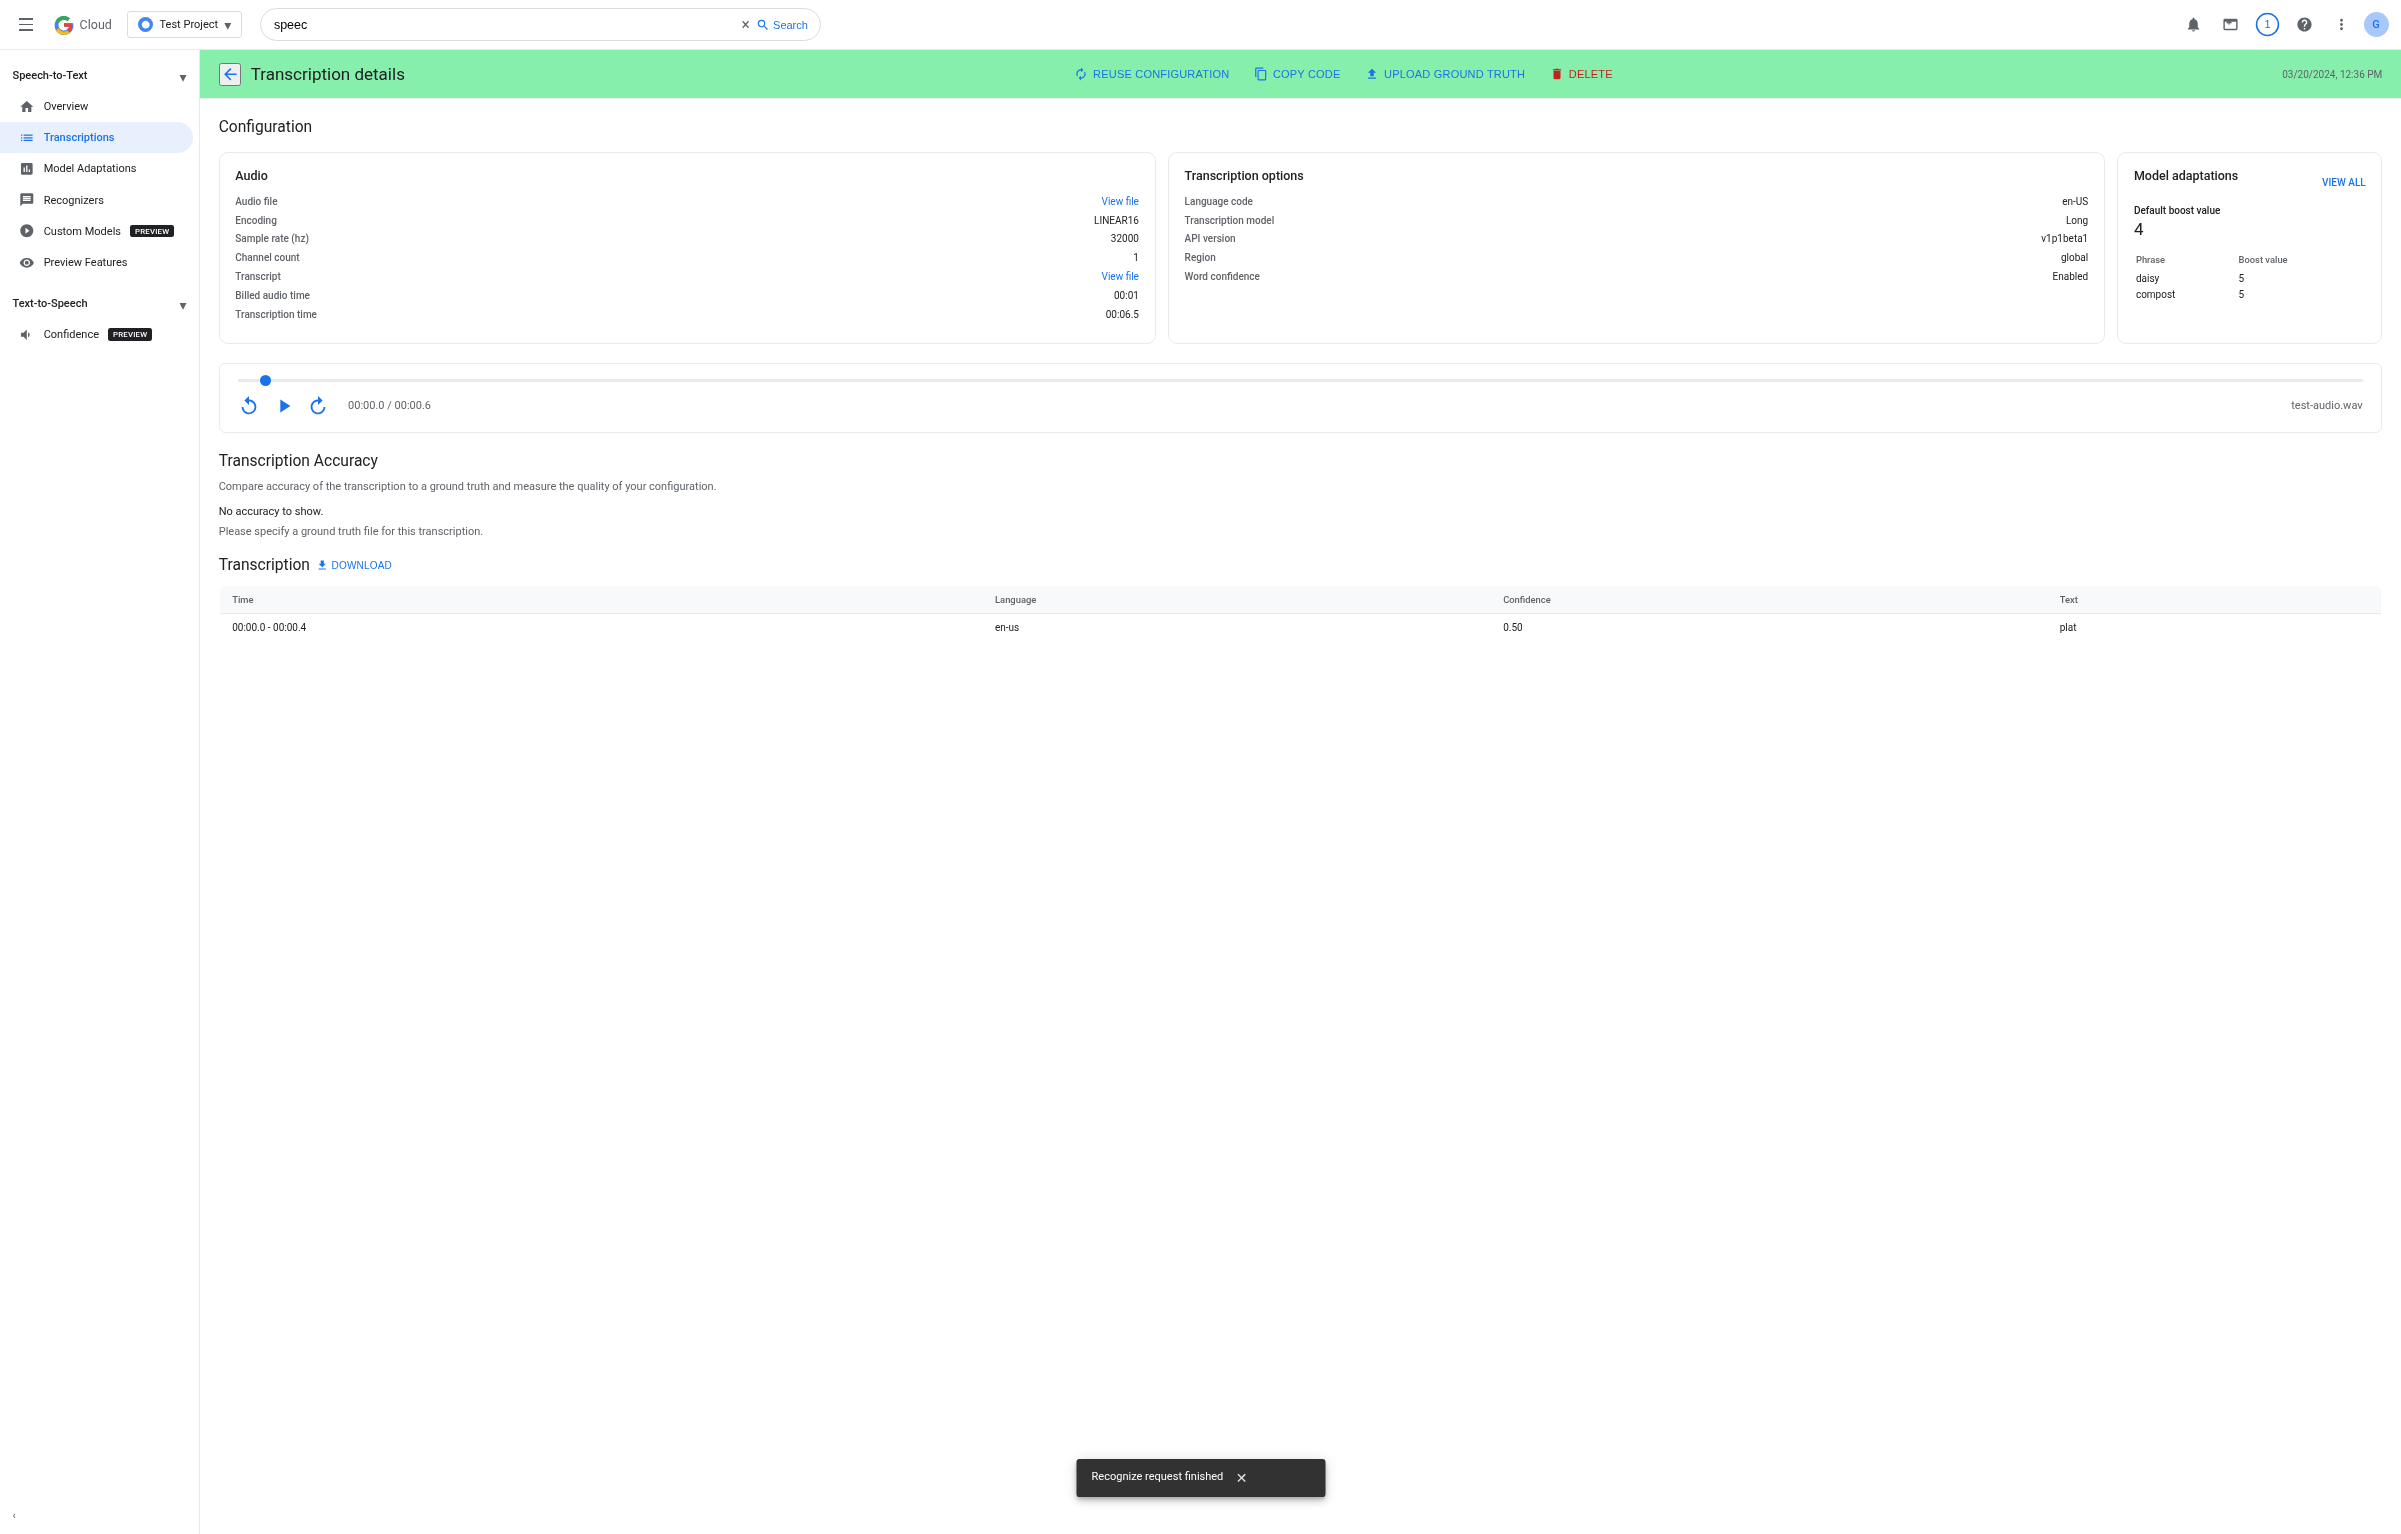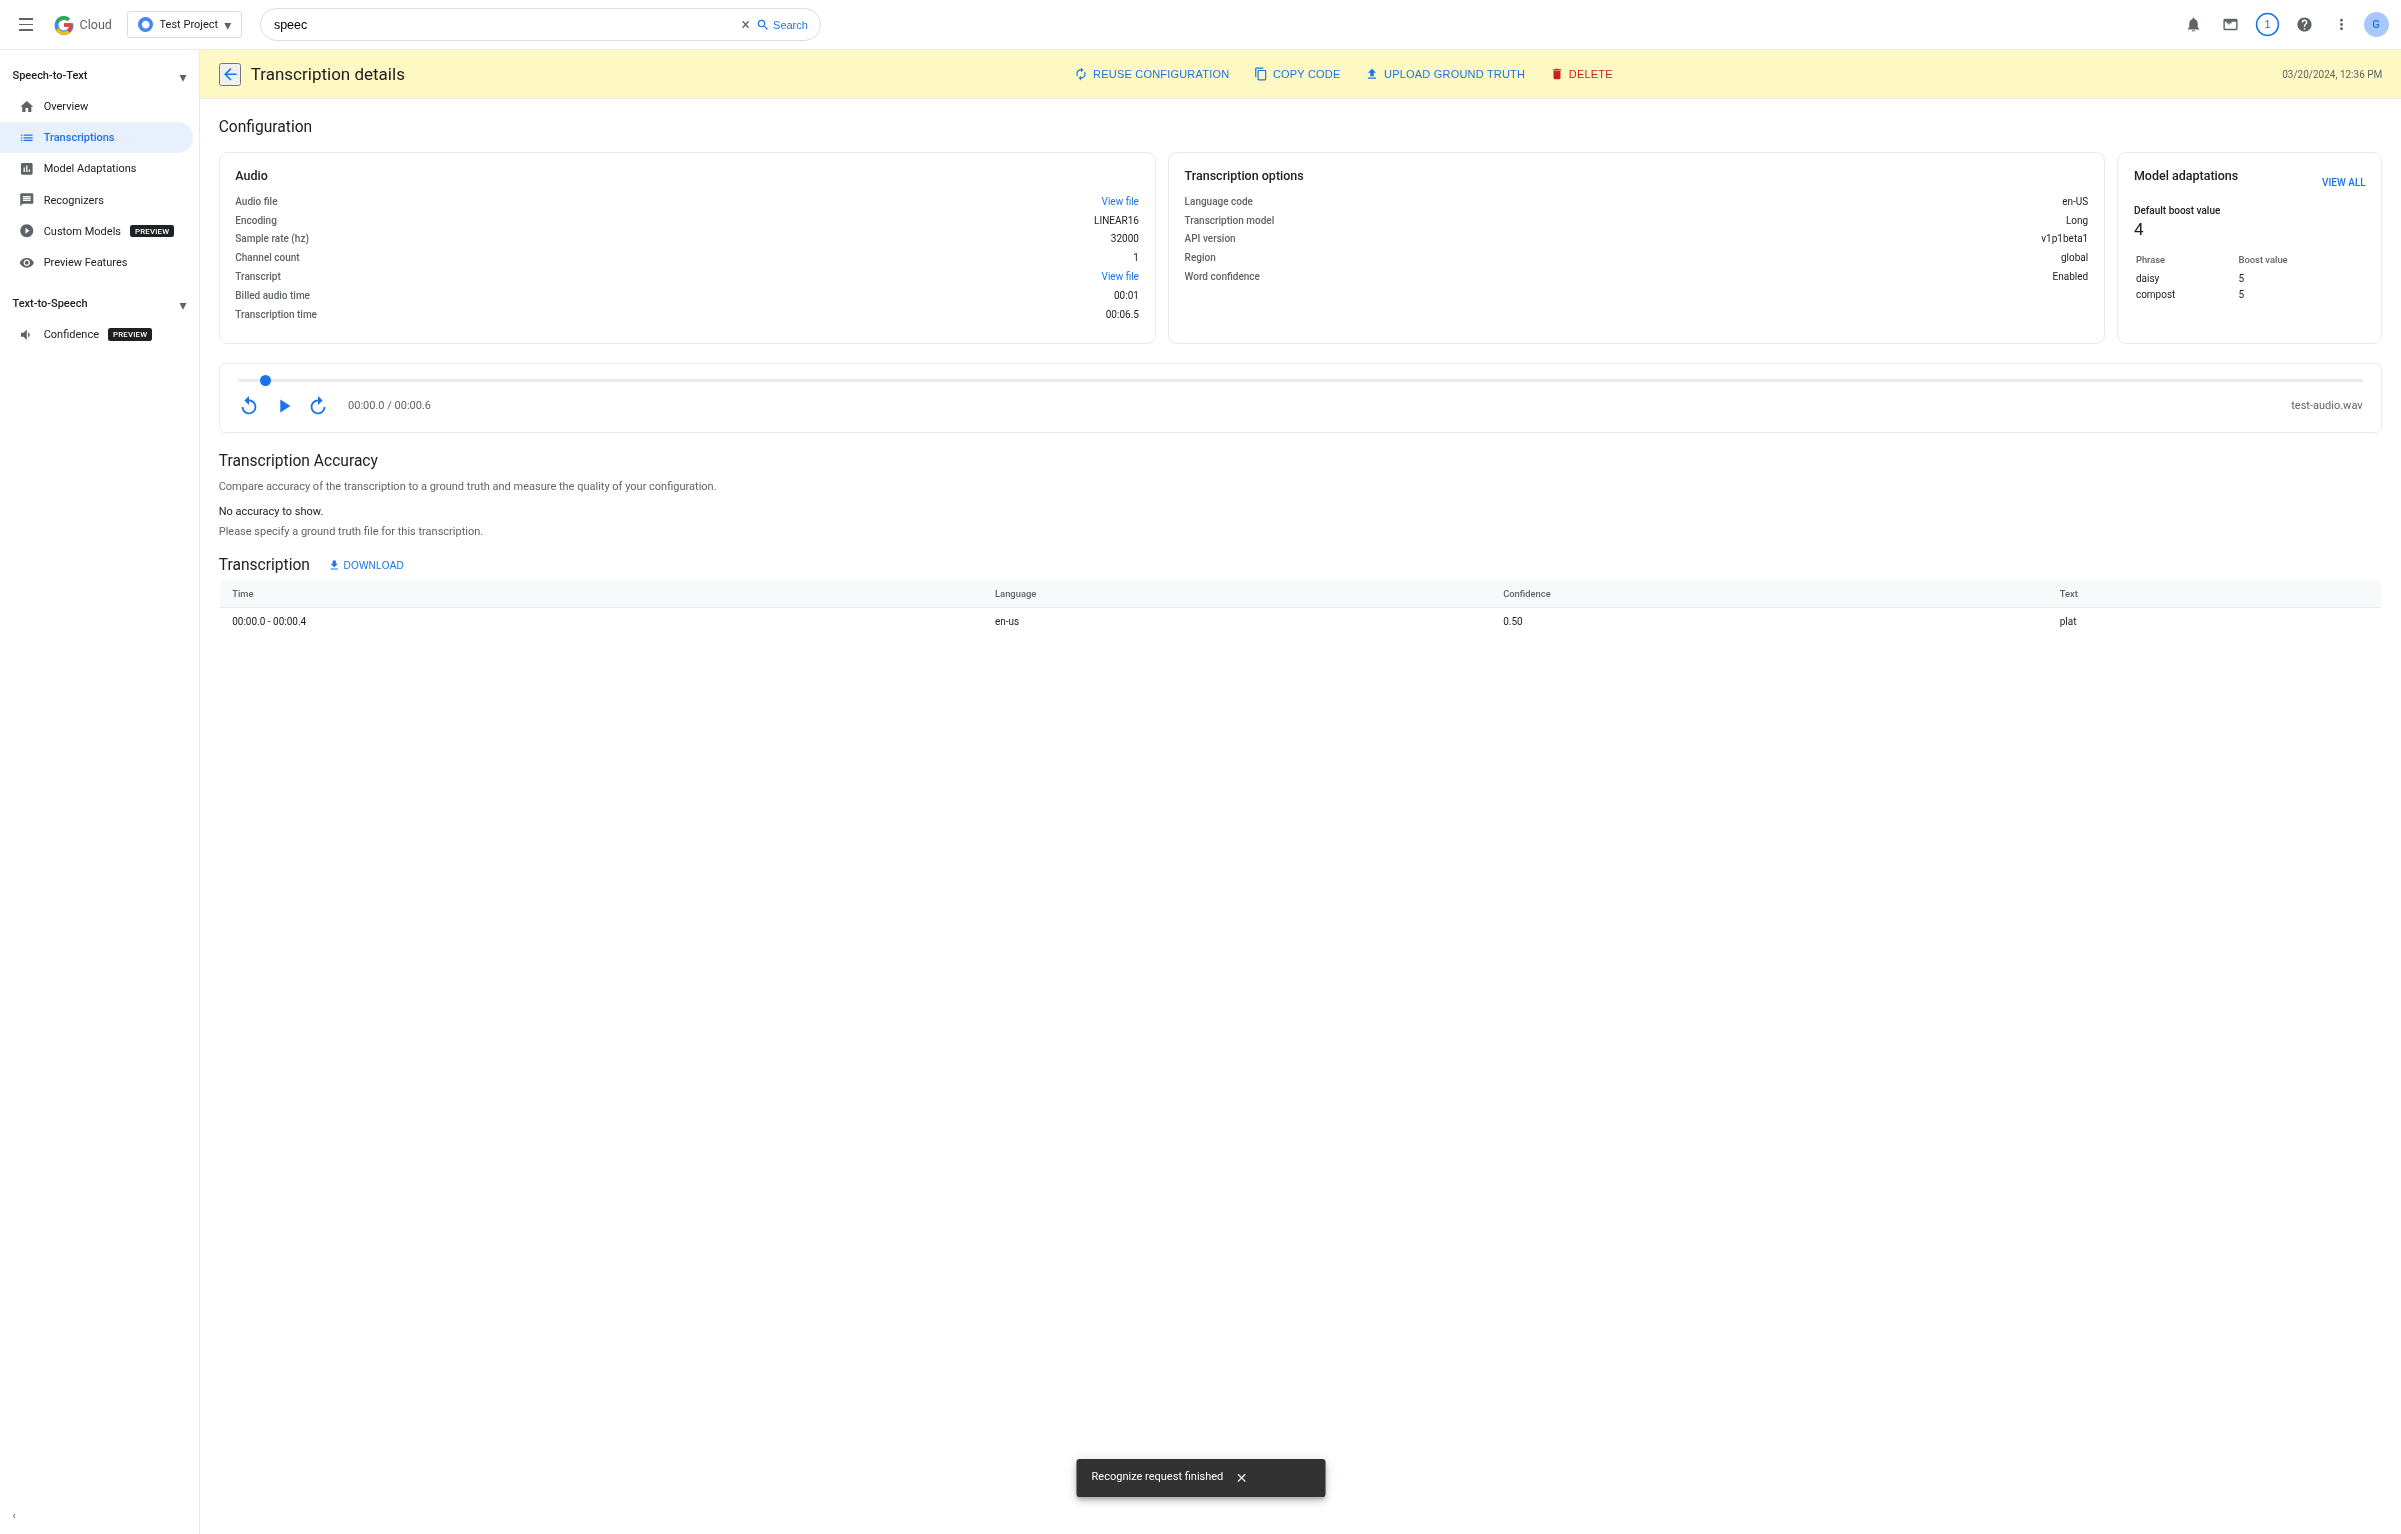--- a/index.html
+++ b/index.html
@@ -63,21 +63,21 @@
       padding: 1.6px 4.7px; border-radius: 2.3px; letter-spacing: 0.2px;
     }
     .collapse-btn { display: flex; align-items: center; gap: 6.2px; cursor: pointer; color: #5f6368; font-size: 11px; }
 
     
     .main-content { margin-left: 200px; padding: 0; flex: 1; min-height: calc(100vh - 50px); }
 
     
     .page-header {
       display: flex; align-items: center; justify-content: space-between;
-      padding: 12.5px 18.7px; border-bottom: 0.8px solid #e8eaed; background: #fef9c3;
+      padding: 12.5px 18.7px; border-bottom: 0.8px solid #e8eaed; background: #86efac;
       position: sticky; top: 50px; z-index: 50;
     }
     .page-header-left { display: flex; align-items: center; gap: 9.4px; }
     .back-btn { color: #1a73e8; cursor: pointer; font-size: 15.6px; display: flex; align-items: center; }
     .page-title { font-size: 17px; font-weight: 400; color: #202124; }
     .header-actions { display: flex; align-items: center; gap: 12.5px; }
     .header-action-btn {
       display: flex; align-items: center; gap: 4.7px; color: #1a73e8; font-size: 11px;
       font-weight: 500; cursor: pointer; background: none; border: none; padding: 4.7px 6.2px;
       border-radius: 3.1px; text-transform: uppercase; letter-spacing: 0.2px;
@@ -120,21 +120,21 @@
 
     
     .accuracy-section { margin-bottom: 18.7px; }
     .accuracy-title { font-size: 15.6px; font-weight: 400; color: #202124; margin-bottom: 9.4px; }
     .accuracy-desc { font-size: 11px; color: #5f6368; margin-bottom: 9.4px; line-height: 1.5; }
     .accuracy-no-data { font-size: 11px; color: #202124; margin-bottom: 6.2px; }
     .accuracy-hint { font-size: 11px; color: #5f6368; }
 
     
     .transcription-section {}
-    .transcription-header { display: flex; align-items: center; gap: 18px; margin-bottom: 5px; }
+    .transcription-header { display: flex; align-items: center; gap: 6px; margin-bottom: 11px; }
     .transcription-title { font-size: 15.6px; font-weight: 400; color: #202124; }
     .download-btn { display: flex; align-items: center; gap: 3.1px; color: #1a73e8; font-size: 10px; font-weight: 500; cursor: pointer; text-transform: uppercase; background: none; border: none; letter-spacing: 0.2px; }
 
     .transcription-table { width: 100%; border-collapse: collapse; border: 0.8px solid #e8eaed; border-radius: 6.2px; overflow: hidden; }
     .transcription-table thead tr { background: #f8f9fa; }
     .transcription-table th { font-size: 9.4px; font-weight: 500; color: #5f6368; text-align: left; padding: 7.8px 12.5px; border-bottom: 0.8px solid #e8eaed; }
     .transcription-table td { font-size: 10px; color: #202124; padding: 7.8px 12.5px; border-bottom: 0.8px solid #e8eaed; }
     .transcription-table tr:last-child td { border-bottom: none; }
 
     

